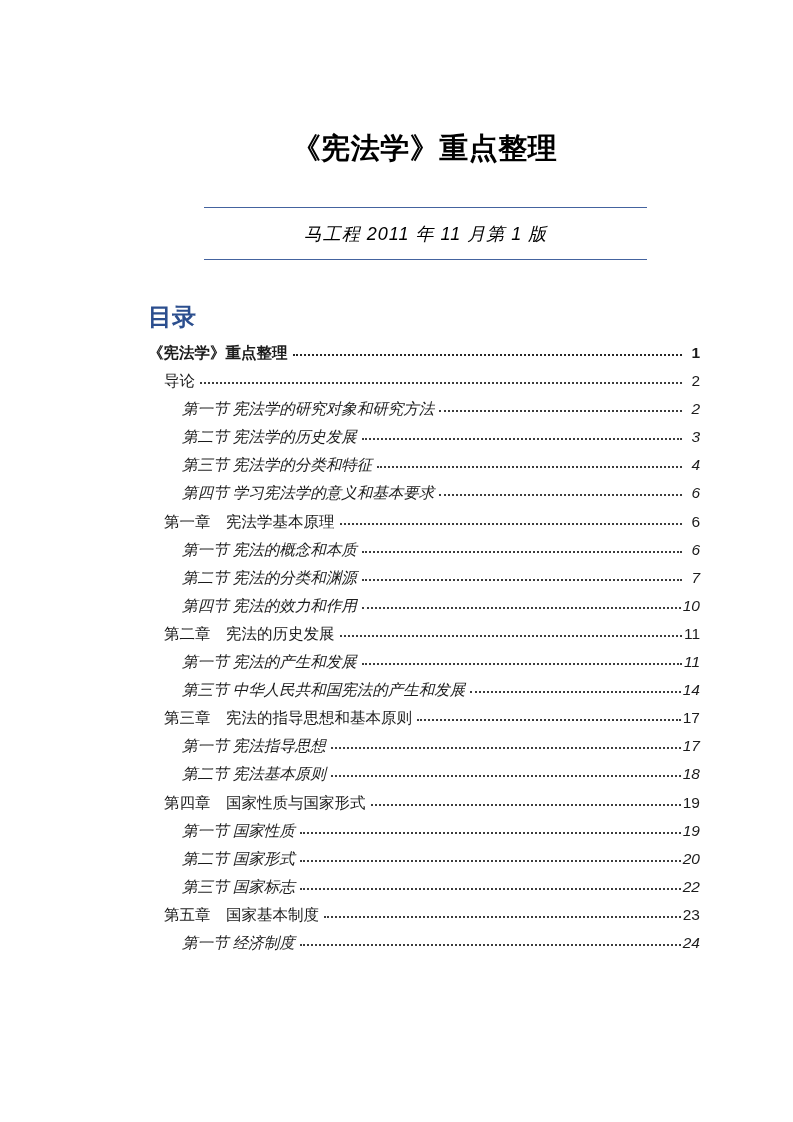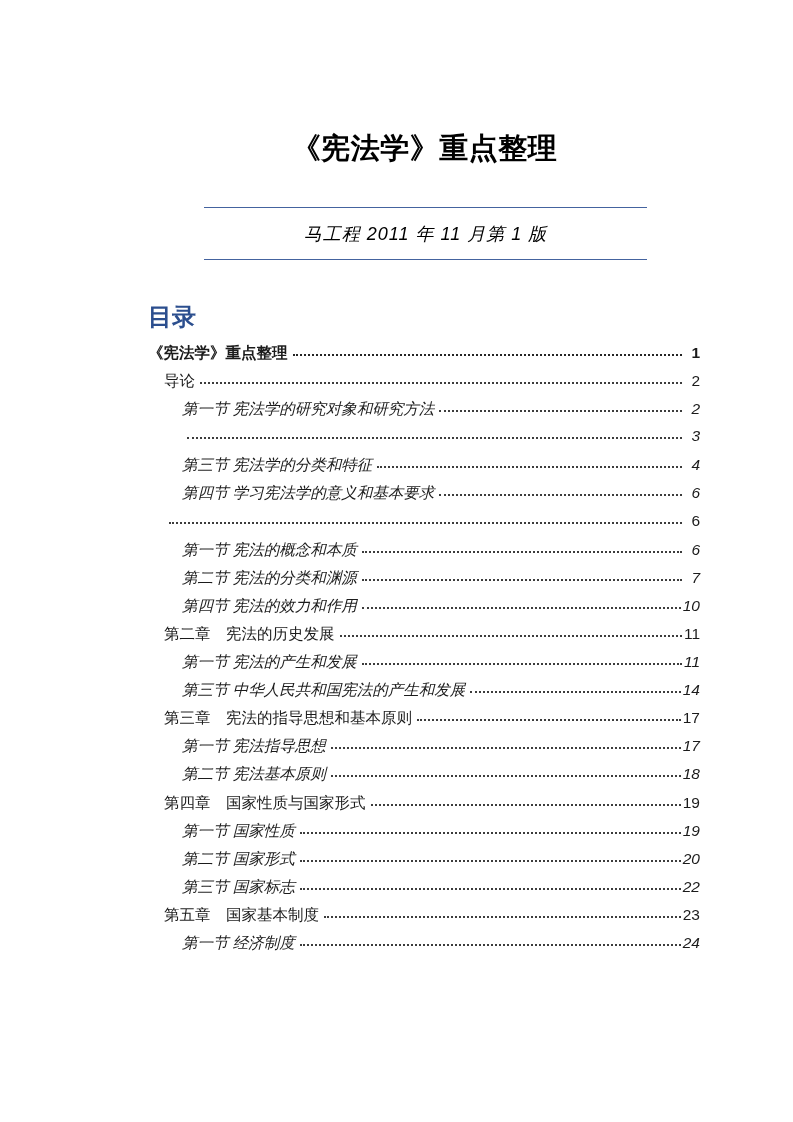--- a/index.html
+++ b/index.html
@@ -109,34 +109,36 @@
         <span class="toc-label">导论</span>
         <span class="toc-leader"></span>
         <span class="toc-page">2</span>
       </div>
       <div class="toc-row lvl3 it">
         <span class="toc-label">第一节 宪法学的研究对象和研究方法</span>
         <span class="toc-leader"></span>
         <span class="toc-page">2</span>
       </div>
       <div class="toc-row lvl3 it">
+        <span class="toc-label">第二节 宪法学的历史发展</span>
         <span class="toc-leader"></span>
         <span class="toc-page">3</span>
       </div>
       <div class="toc-row lvl3 it">
         <span class="toc-label">第三节 宪法学的分类和特征</span>
         <span class="toc-leader"></span>
         <span class="toc-page">4</span>
       </div>
       <div class="toc-row lvl3 it">
         <span class="toc-label">第四节 学习宪法学的意义和基本要求</span>
         <span class="toc-leader"></span>
         <span class="toc-page">6</span>
       </div>
       <div class="toc-row lvl2">
+        <span class="toc-label">第一章　宪法学基本原理</span>
         <span class="toc-leader"></span>
         <span class="toc-page">6</span>
       </div>
       <div class="toc-row lvl3 it">
         <span class="toc-label">第一节 宪法的概念和本质</span>
         <span class="toc-leader"></span>
         <span class="toc-page">6</span>
       </div>
       <div class="toc-row lvl3 it">
         <span class="toc-label">第二节 宪法的分类和渊源</span>

